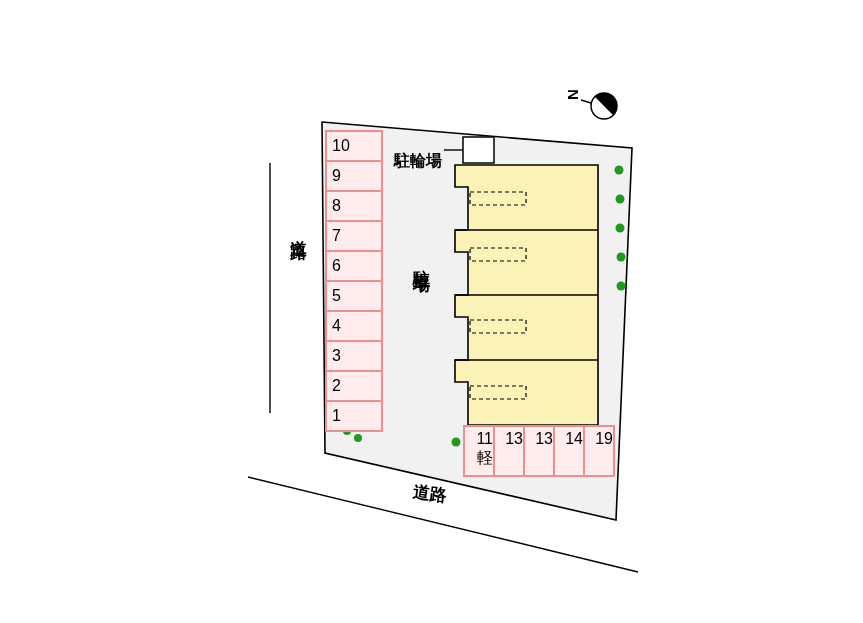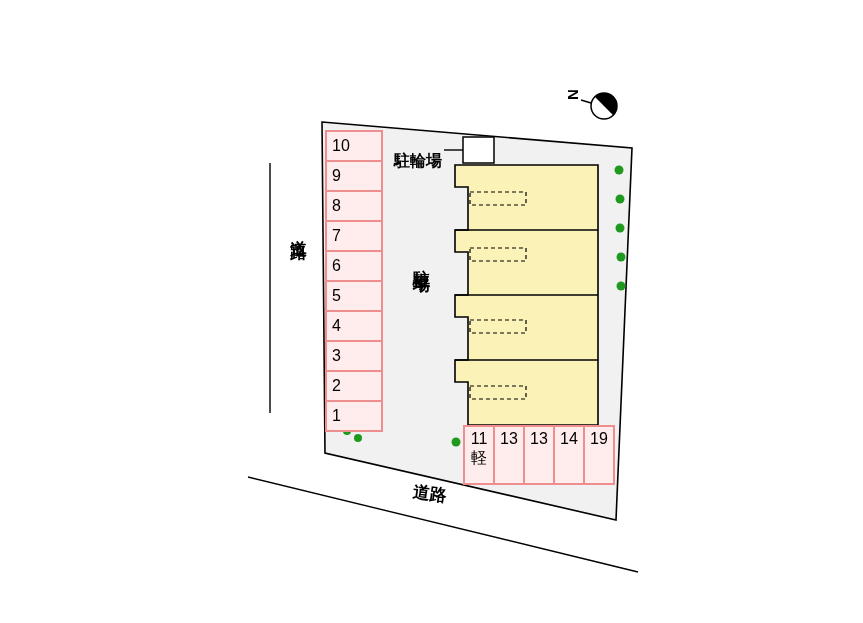--- a/index.html
+++ b/index.html
@@ -22,23 +22,23 @@
     border:2px solid #ef8e8e;background:#ffecec;
     font-size:16px;line-height:27px;padding-left:5px;
   }
   .stall-col .stall:first-child{margin-top:5px;}
   
   .stall-row{
     position:absolute;left:463px;top:425px;height:52px;
     display:flex;
   }
   .stall-row .stall{
-    box-sizing:border-box;width:32px;height:60px;margin-left:-2px;
+    box-sizing:border-box;width:32px;height:52px;margin-left:-2px;
     border:2px solid #ef8e8e;background:#ffecec;
-    font-size:16px;line-height:19px;text-align:center;padding-top:2px;
+    font-size:16px;line-height:19px;text-align:right;padding-top:2px;
   }
   .stall-row .stall:first-child{margin-left:0;}
   .stall-row .stall span{display:block;}
   
   .lbl{position:absolute;font-size:17px;font-weight:bold;white-space:nowrap;}
   .v-lbl{writing-mode:vertical-rl;text-orientation:upright;letter-spacing:3px;}
   .lbl-bicycle{left:394px;top:139px;font-size:16px;margin-top:12px;}
   .lbl-parking{left:410px;top:256px;}
   .lbl-road-left{left:287px;top:226px;}
   .lbl-road-bottom{left:413px;top:480px;transform:rotate(8deg);transform-origin:left center;}

